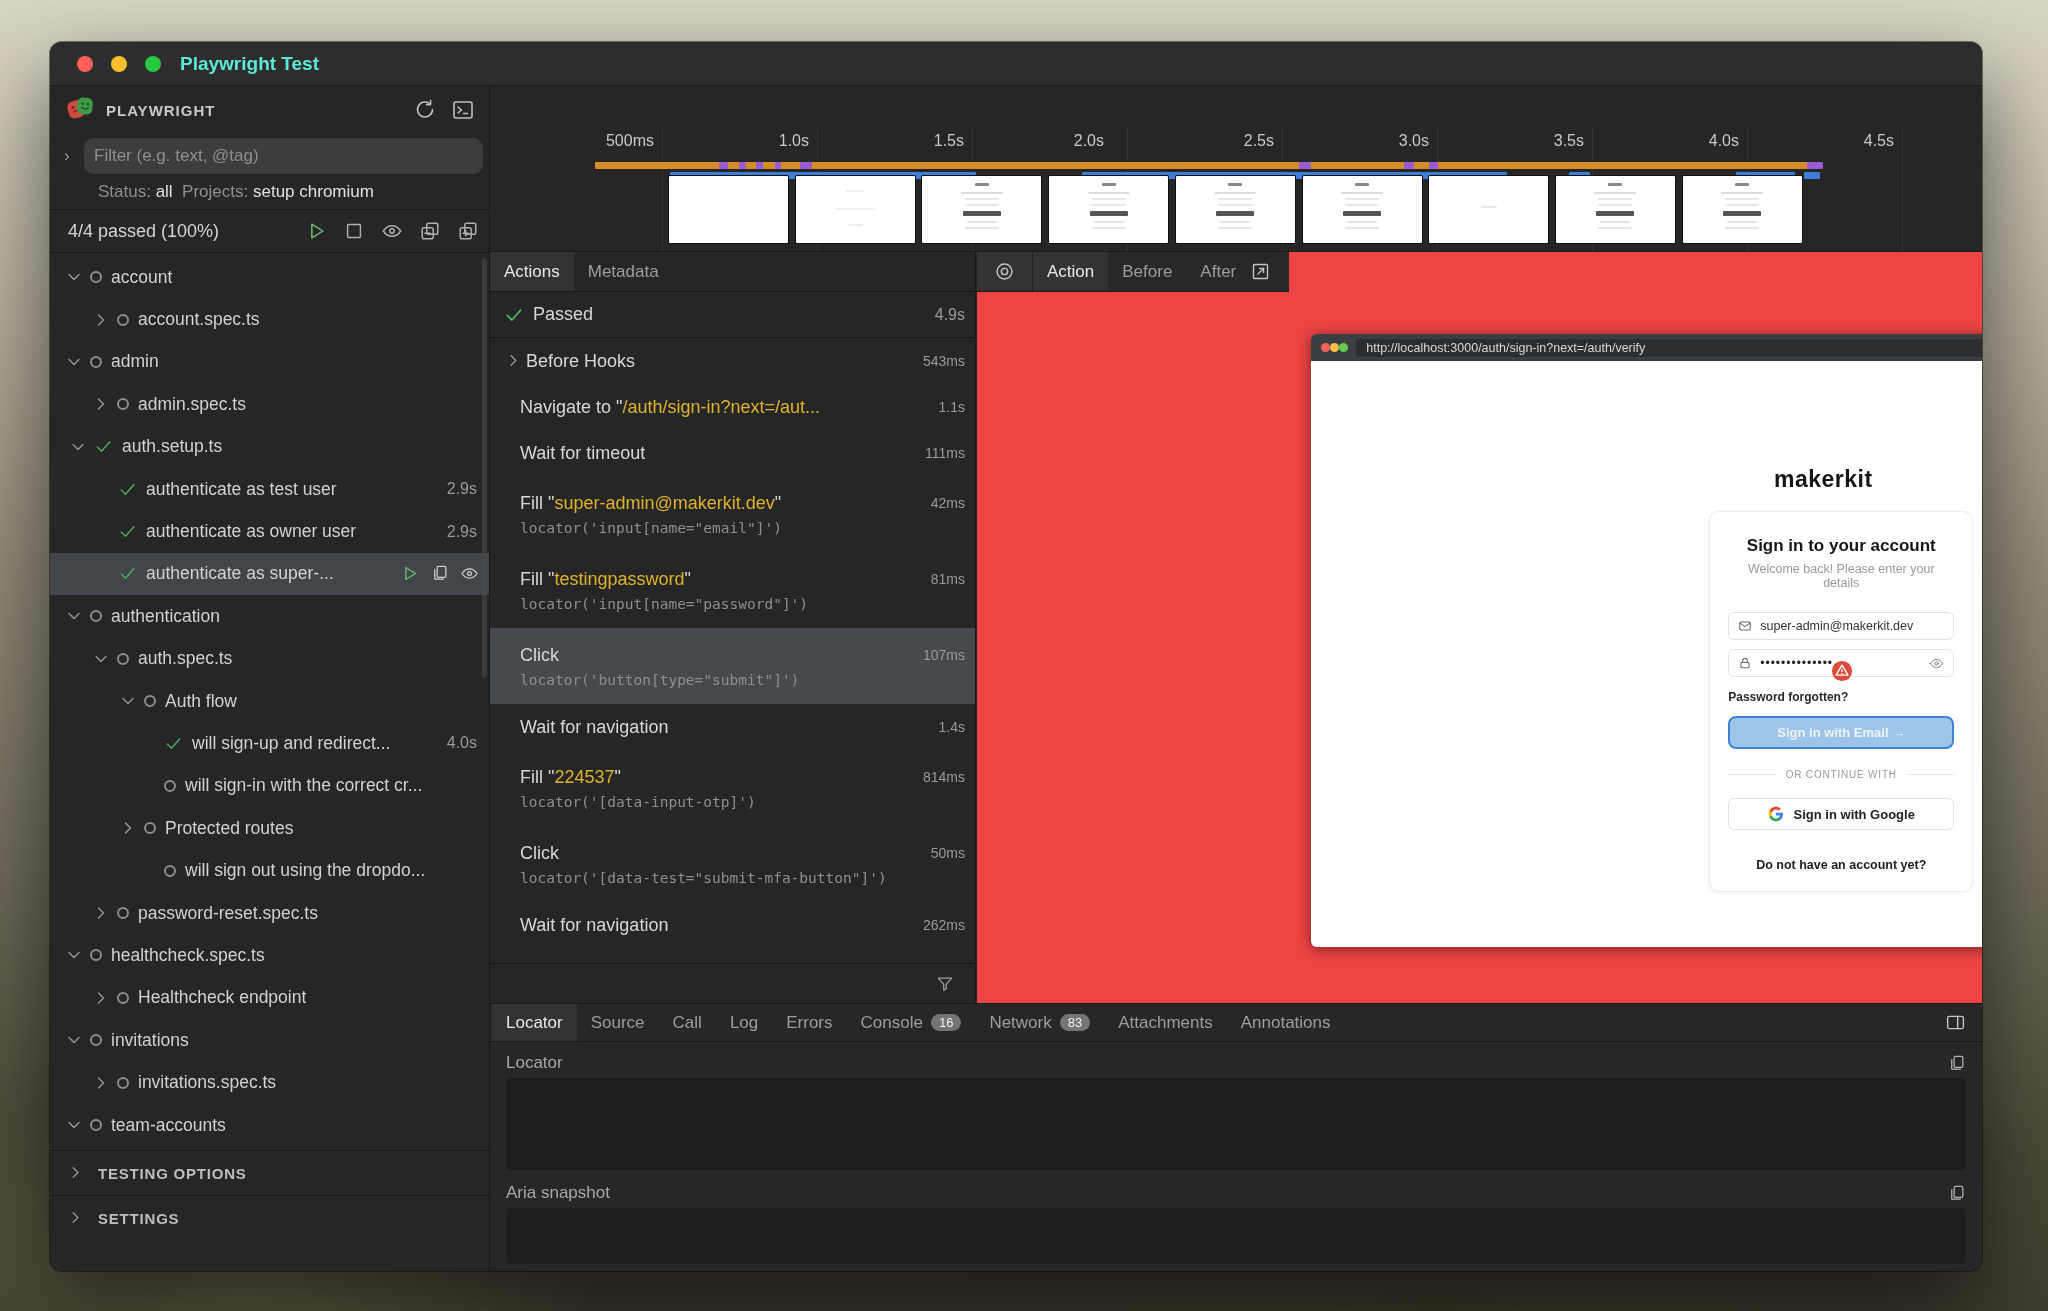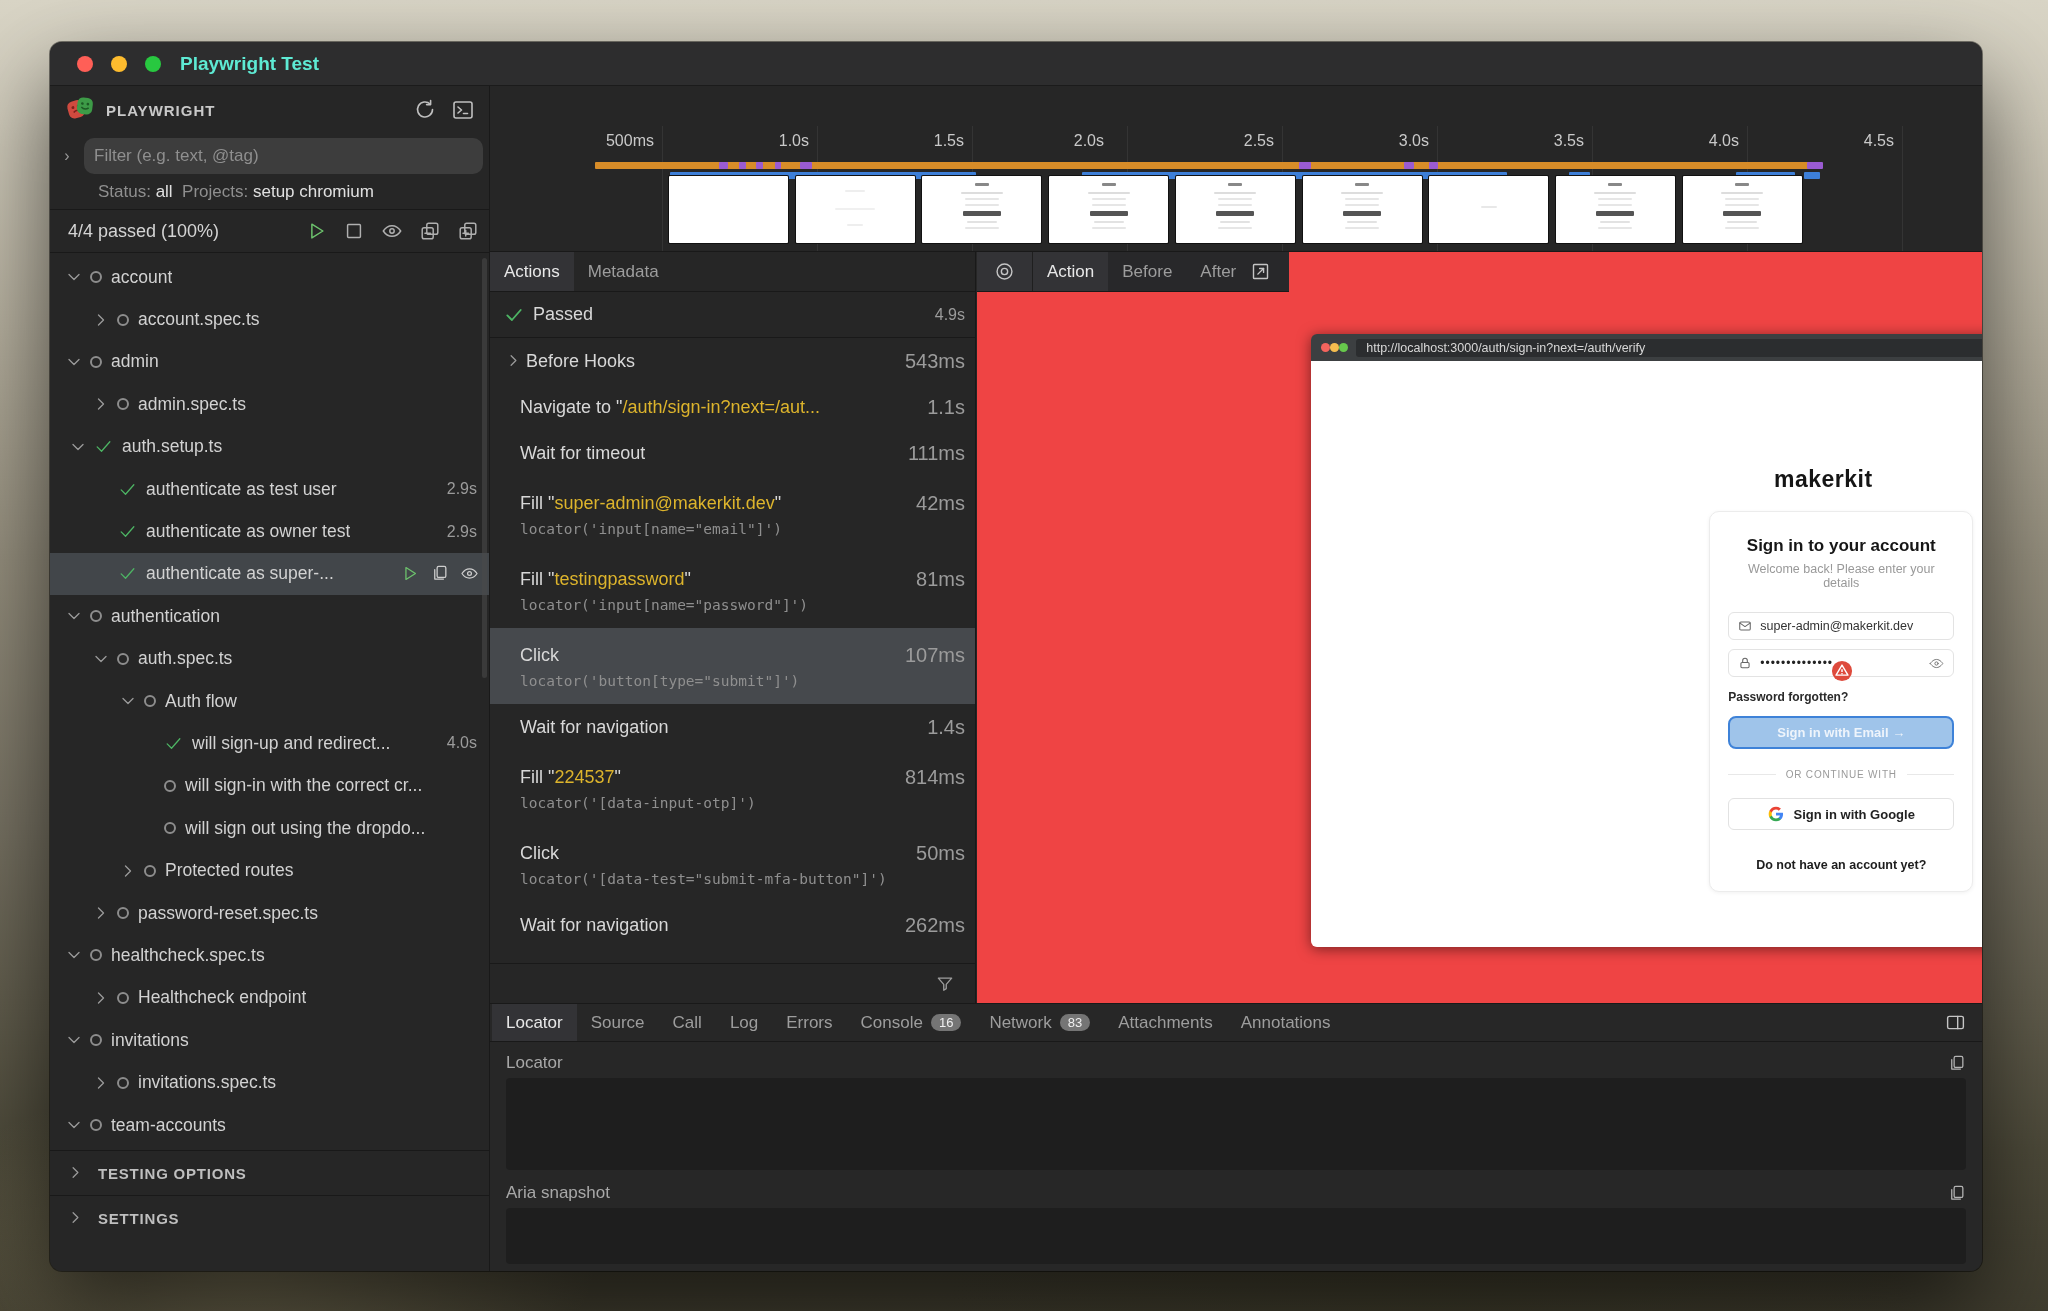--- a/index.html
+++ b/index.html
@@ -60,21 +60,21 @@
   .tab.active { background:#333336; color:#e8e8e8; }
   .badge { background:#757575; color:#f0f0f0; font-size:13px; border-radius:9px; padding:1px 8px; }
   .actions-col { position:absolute; left:0; top:166px; width:486px; bottom:268px; background:#262626; border-right:1px solid #191919; display:flex; flex-direction:column; }
   .result-row { height:46px; display:flex; align-items:center; padding:0 10px 0 14px; border-bottom:1px solid #191919; font-size:18px; color:#d8d8d8; }
   .result-row .atime { margin-left:auto; font-size:16px; color:#9b9b9b; }
   .action-list { flex:1; overflow:hidden; }
   .arow { position:relative; padding:0 10px 0 14px; display:flex; flex-direction:column; justify-content:center; }
   .arow.h1 { height:46px; } .arow.h2 { height:76px; }
   .arow.sel { background:#46494d; }
   .aline { display:flex; align-items:center; font-size:18px; color:#d8d8d8; white-space:nowrap; }
-  .aline .atime { margin-left:auto; font-size:20px; color:#9b9b9b; padding-left:8px;text-align:right; }
+  .aline .atime { margin-left:auto; font-size:14px; color:#9b9b9b; padding-left:8px;text-align:right; }
   .atext { overflow:hidden; }
   .yellow { color:#ddb42c; }
   .alocator { font-family:"DejaVu Sans Mono", monospace; font-size:14.5px; color:#8f8f8f; margin-top:6px; padding-left:16px; white-space:nowrap; overflow:hidden; }
   .indented { padding-left:16px; }
   .actions-footer { height:40px; border-top:1px solid #191919; display:flex; align-items:center; justify-content:flex-end; padding-right:20px; }
   .detail-col { position:absolute; left:487px; top:166px; right:0; bottom:268px; background:#ef4444; display:flex; flex-direction:row; }
   .detail-tabbar { height:40px; display:flex; align-items:stretch; border-bottom:1px solid #191919; background:#28282a; }
   .target-box { width:56px; display:flex; align-items:center; justify-content:center; background:#333336; border-right:1px solid #1f1f1f; }
   .detail-tabbar .spacer { flex:1; }
   .ext-box { display:flex; align-items:center; padding-right:18px; }
@@ -252,21 +252,21 @@
           </span>
           <span class="tlabel">authenticate as test user</span>
           <span class="ttime">2.9s</span>
         </div>
         <div class="trow" style="padding-left:68px">
           <span>
             <svg class="ic" style="width:19px;height:19px;stroke:#4db564;" viewBox="0 0 24 24">
               <polyline points="4 12.5 9.5 18 20 6"></polyline>
             </svg>
           </span>
-          <span class="tlabel">authenticate as owner test</span>
+          <span class="tlabel">authenticate as owner user</span>
           <span class="ttime">2.9s</span>
         </div>
         <div class="trow sel" style="padding-left:68px">
           <span>
             <svg class="ic" style="width:19px;height:19px;stroke:#4db564;" viewBox="0 0 24 24">
               <polyline points="4 12.5 9.5 18 20 6"></polyline>
             </svg>
           </span>
           <span class="tlabel">authenticate as super-...</span>
           <span class="ricons">
@@ -322,32 +322,32 @@
               <polyline points="4 12.5 9.5 18 20 6"></polyline>
             </svg>
           </span>
           <span class="tlabel">will sign-up and redirect...</span>
           <span class="ttime">4.0s</span>
         </div>
         <div class="trow" style="padding-left:114px">
           <span class="circ"></span>
           <span class="tlabel">will sign-in with the correct cr...</span>
         </div>
+        <div class="trow" style="padding-left:68px">
+          <span class="chev">
+            <svg class="ic" style="width:20px;height:20px;stroke:#9a9a9a;" viewBox="0 0 24 24">
+              <polyline points="9 6 15 12 9 18"></polyline>
+            </svg>
+          </span>
+          <span class="circ"></span>
+          <span class="tlabel">Protected routes</span>
+        </div>
         <div class="trow" style="padding-left:114px">
           <span class="circ"></span>
           <span class="tlabel">will sign out using the dropdo...</span>
-        </div>
-        <div class="trow" style="padding-left:68px">
-          <span class="chev">
-            <svg class="ic" style="width:20px;height:20px;stroke:#9a9a9a;" viewBox="0 0 24 24">
-              <polyline points="9 6 15 12 9 18"></polyline>
-            </svg>
-          </span>
-          <span class="circ"></span>
-          <span class="tlabel">Protected routes</span>
         </div>
         <div class="trow" style="padding-left:41px">
           <span class="chev">
             <svg class="ic" style="width:20px;height:20px;stroke:#9a9a9a;" viewBox="0 0 24 24">
               <polyline points="9 6 15 12 9 18"></polyline>
             </svg>
           </span>
           <span class="circ"></span>
           <span class="tlabel">password-reset.spec.ts</span>
         </div>

